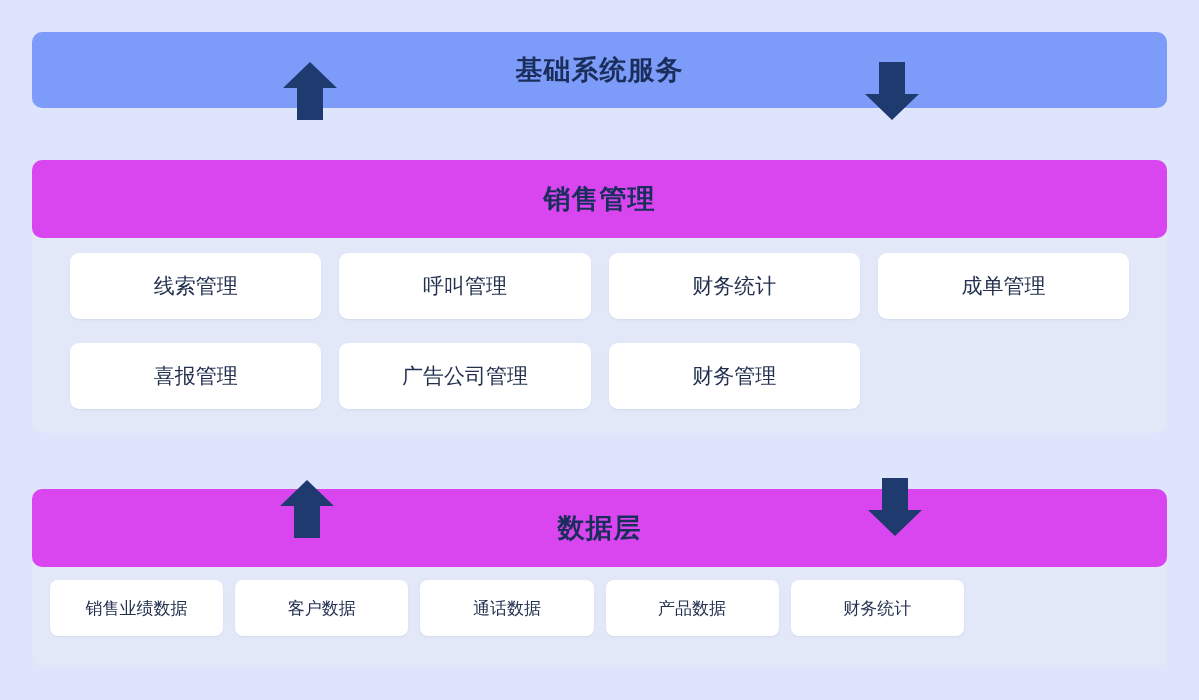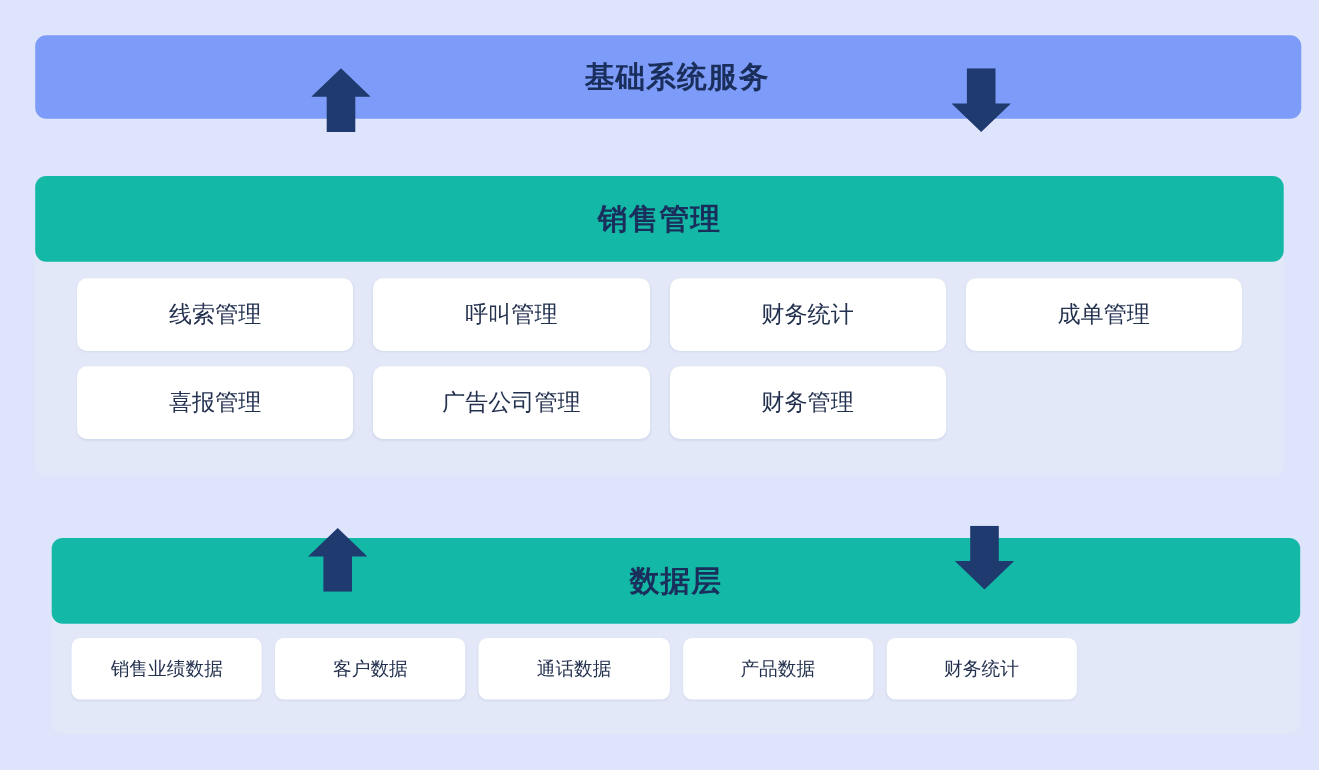--- a/index.html
+++ b/index.html
@@ -22,21 +22,21 @@
   }
 
   
   .band {
     position: relative;
     background: #e2e8f8;
     border-radius: 10px;
   }
   .band-header {
     height: 66px;
-    background: #14b8a6;
+    background: #d946ef;
     border-radius: 10px;
     display: flex;
     align-items: center;
     justify-content: center;
     color: #1a2e5c;
     font-size: 27px;
     font-weight: bold;
     letter-spacing: 1px;
   }
 
@@ -49,59 +49,58 @@
     height: 76px;
     background: #7d9bf8;
     border-radius: 10px;
     display: flex;
     align-items: center;
     justify-content: center;
     color: #1a2e5c;
     font-size: 27px;
     font-weight: bold;
     letter-spacing: 1px;
-    padding-left: 16px;
   }
 
   
   .mid-band {
     position: absolute;
     left: 32px;
     top: 160px;
     width: 1135px;
     height: 273px;
     background: #e2e8f8;
     border-radius: 10px;
   }
   .mid-band .band-header {
     height: 78px;
     font-size: 27px;
   }
   .card-grid {
     padding: 15px 38px 16px 38px;
     display: grid;
     grid-template-columns: repeat(4, 1fr);
-    gap: 14px 18px;
+    gap: 24px 18px;
   }
   .card {
     height: 66px;
     background: #ffffff;
     border-radius: 9px;
     display: flex;
     align-items: center;
     justify-content: center;
     color: #23314f;
     font-size: 21px;
     box-shadow: 0 1px 2px rgba(40,60,120,0.08);
   }
 
   
   .bot-band {
     position: absolute;
-    left: 47px;
+    left: 32px;
     top: 489px;
     width: 1135px;
     height: 178px;
     background: #e2e8f8;
     border-radius: 10px;
   }
   .bot-band .band-header {
     height: 78px;
     font-size: 27px;
   }

